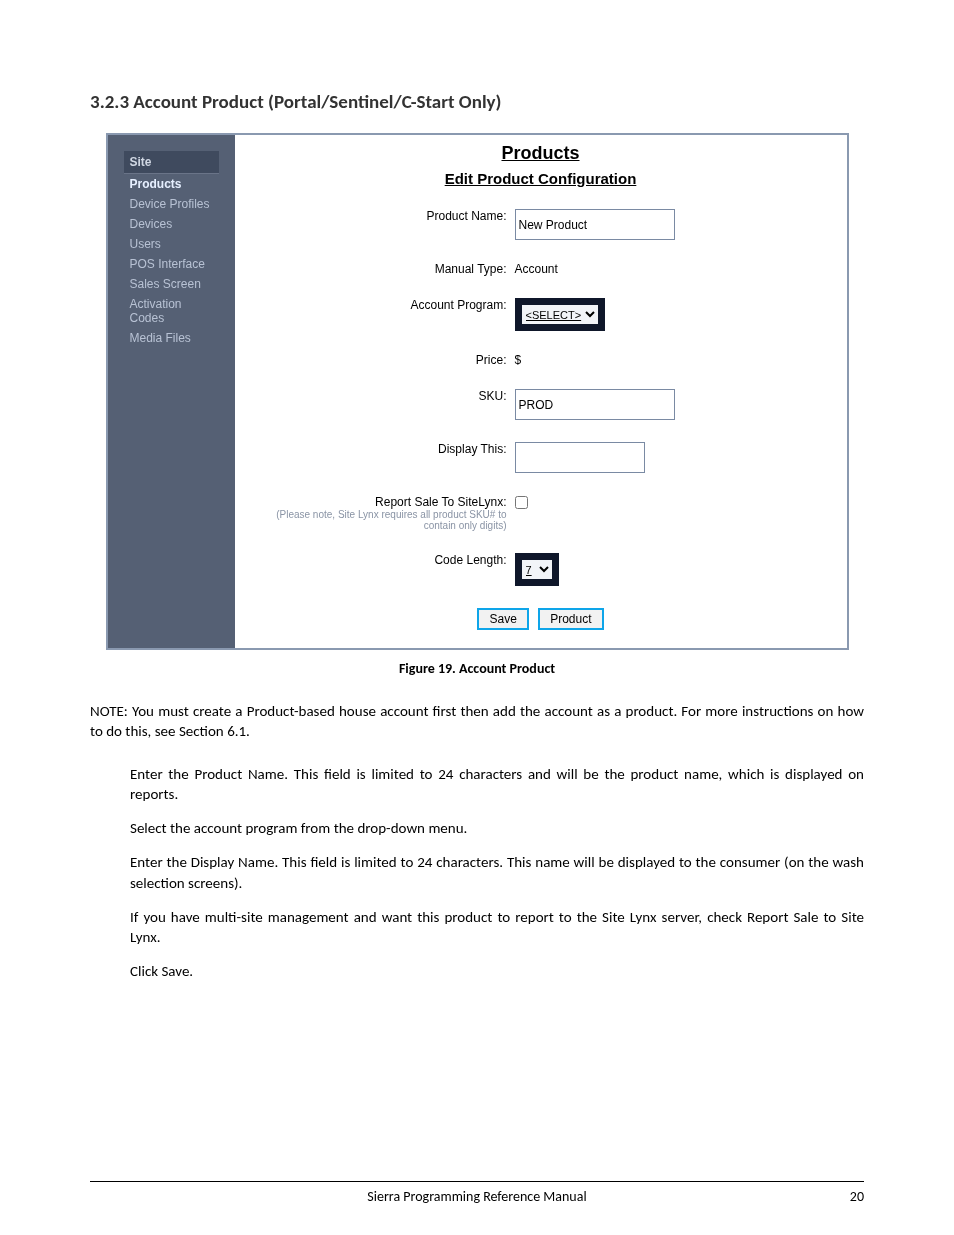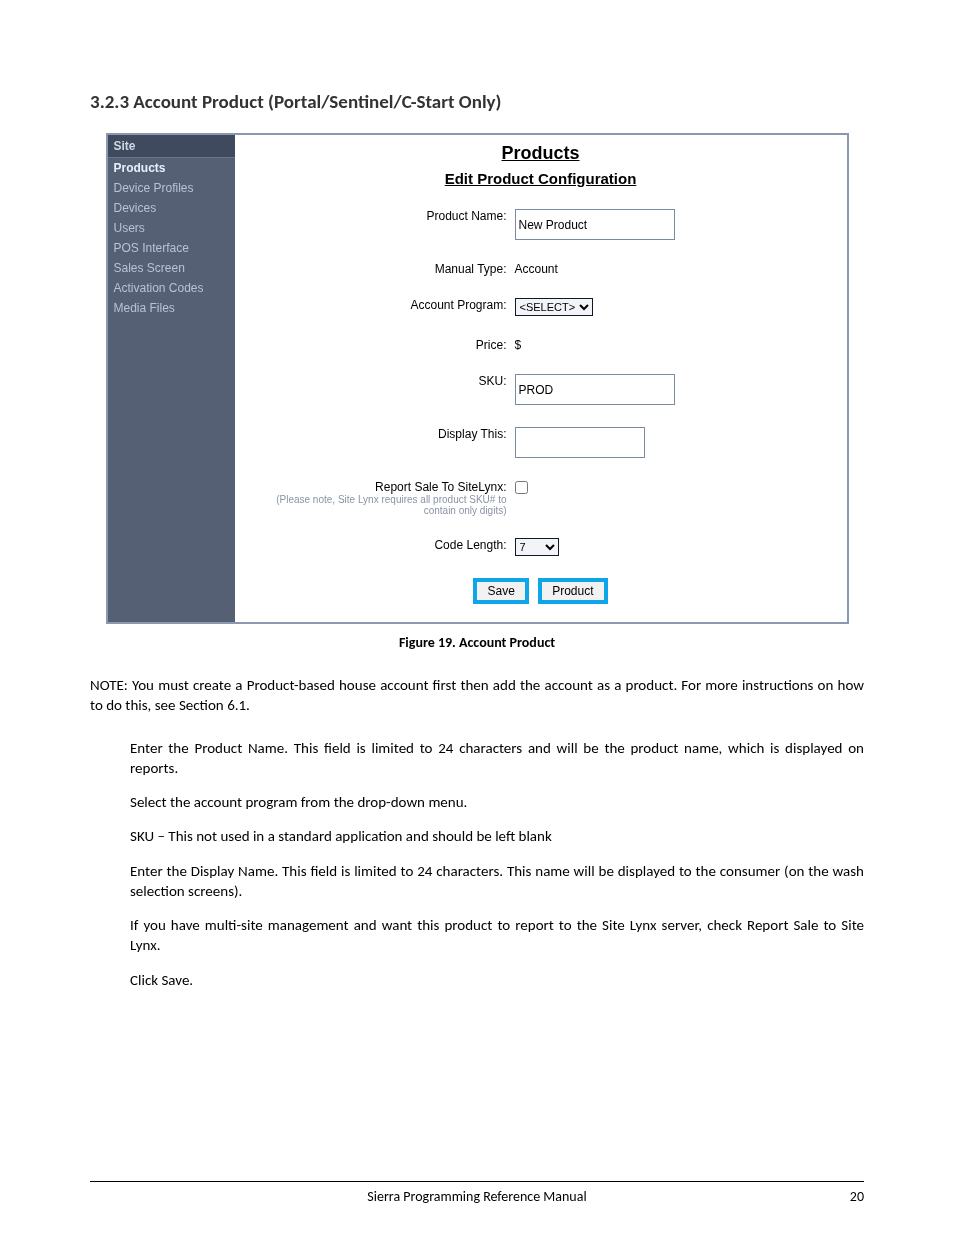--- a/index.html
+++ b/index.html
@@ -28,21 +28,21 @@
       border: 2px solid #8a99b0;
       display: flex;
       background: #fff;
       font-family: Arial, sans-serif;
       font-size: 12px;
     }
     .sidebar {
       width: 127px;
       background: #556074;
       color: #b8c2d4;
-      padding: 0;
+      padding: 16px;
     }
     .sidebar .hdr {
       background: #3f4a5e;
       color: #d0d7e3;
       font-weight: bold;
       padding: 4px 6px;
       border-bottom: 1px solid #6a7488;
     }
     .sidebar .item {
       padding: 3px 6px;
@@ -84,37 +84,38 @@
     }
     .form-row .val { flex: 1; }
     .form-row input[type="text"] {
       border: 1px solid #7a8aa3;
       height: 31px;
       padding: 13px 3px;
       font-size: 12px;
       font-family: inherit;
     }
     .form-row select {
-      border: 1px solid #0f172a;
-      height: 18px;
+      border: 7px solid #0f172a;
+      height: 33px;
       font-size: 11px;
       background: #f2f4f8;
+      text-decoration: underline;
     }
     .sub-note {
       color: #8a94a5;
       font-size: 10px;
       line-height: 1.1;
       display: block;
     }
     .btnrow {
       text-align: center;
       margin-top: 14px;
     }
     .btnrow button {
-      border: 4px solid #0ea5e9;
+      border: 2px solid #0ea5e9;
       background: #f2f2f2;
       padding: 2px 10px;
       font-size: 12px;
       font-family: inherit;
       margin: 0 3px;
       cursor: pointer;
     }
     .caption {
       text-align: center;
       font-weight: bold;
@@ -240,21 +241,20 @@
     </div>
   </div>
 
   <div class="caption">Figure 19. Account Product</div>
 
   <p class="body-para">NOTE: You must create a Product-based house account first then add the account as a product. For more instructions on how to do this, see Section 6.1.</p>
 
   <div class="steps">
     <p class="step">Enter the Product Name. This field is limited to 24 characters and will be the product name, which is displayed on reports.</p>
     <p class="step">Select the account program from the drop-down menu.</p>
-    <p class="step">SKU – This not used in a standard application and should be left blank</p>
     <p class="step">Enter the Display Name. This field is limited to 24 characters. This name will be displayed to the consumer (on the wash selection screens).</p>
     <p class="step">If you have multi-site management and want this product to report to the Site Lynx server, check Report Sale to Site Lynx.</p>
     <p class="step">Click Save.</p>
   </div>
 </div>
 
 <div class="footer">
   <span class="ftitle">Sierra Programming Reference Manual</span>
   <span class="pnum">20</span>
 </div>

